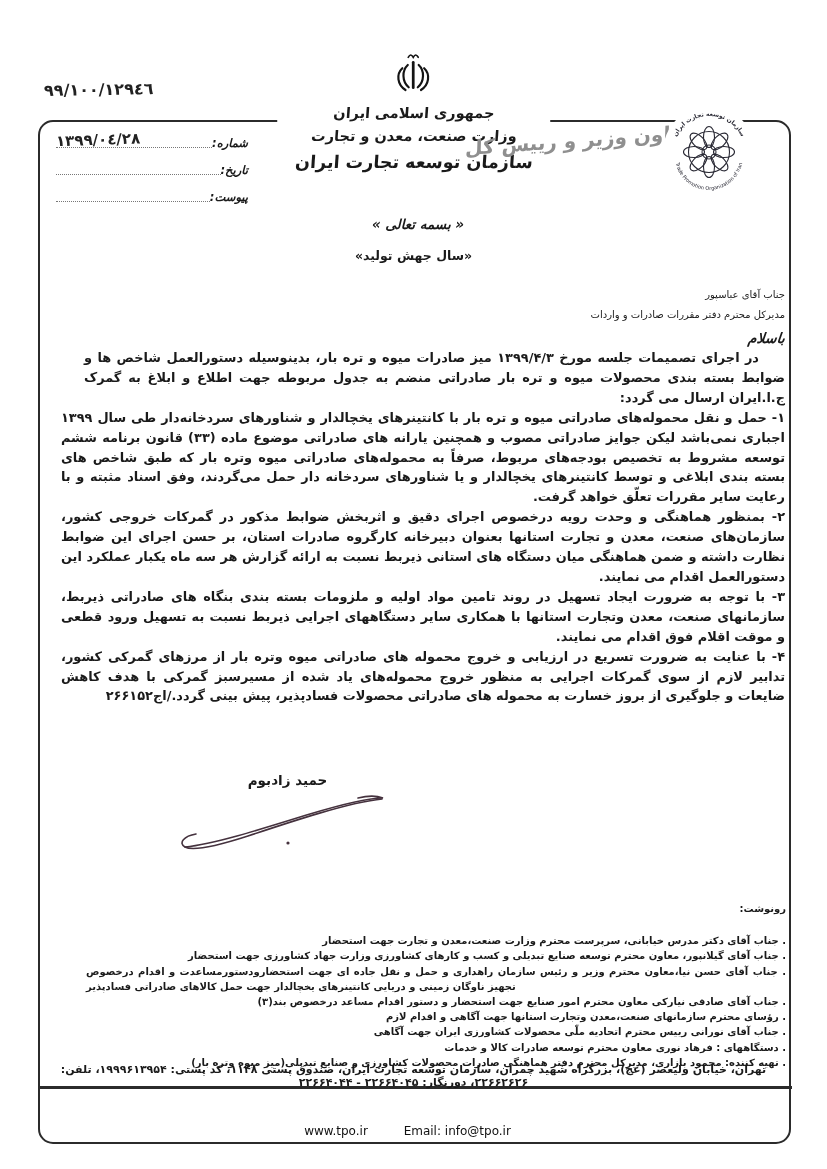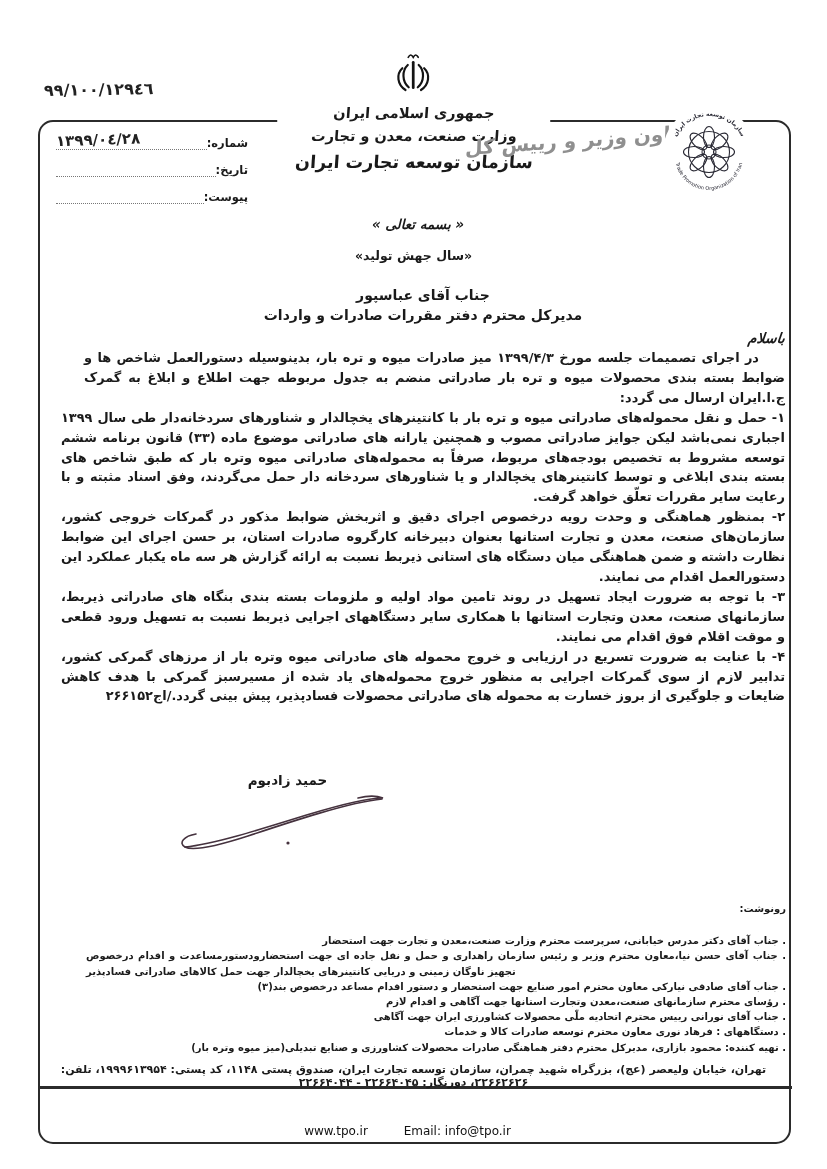--- a/index.html
+++ b/index.html
@@ -18,21 +18,21 @@
   }
 
   
   .frame{
     position:absolute;left:38px;top:120px;width:749px;height:1020px;
     border:2.5px solid #2b2b2b;border-radius:15px;background:transparent;
   }
 
   
   .fields{position:absolute;left:56px;top:136px;width:192px;font-size:11.5px;font-weight:bold;}
-  .field-row{display:flex;align-items:flex-end;margin-bottom:13px;height:14px;}
+  .field-row{display:flex;margin-bottom:13px;height:14px;font-style:italic;}
   .field-label{white-space:nowrap;}
   .dots{flex:1;border-bottom:1.5px dotted #777;height:11px;}
   .hand-date{
     position:absolute;left:0px;top:-6px;width:130px;
     font-size:15px;font-weight:bold;letter-spacing:1.5px;color:#222;
     transform:rotate(-2deg);text-align:left;
   }
 
   
   .org-header{
@@ -56,21 +56,21 @@
     position:absolute;left:9px;right:0;top:216px;text-align:center;
     font-size:13.5px;font-weight:bold;font-style:italic;
   }
   .slogan{
     position:absolute;left:0;right:0;top:248px;text-align:center;
     font-size:12.5px;font-weight:bold;
   }
 
   
   .content{position:absolute;right:42px;top:285px;width:724px;}
-  .recipient-line{font-size:14px;font-weight:bold;line-height:20px;text-align:center;}
+  .recipient-line{font-size:10px;font-weight:normal;line-height:20px;}
   .salutation{font-size:14px;font-weight:bold;font-style:italic;margin:5px 0 2px 0;transform:skewX(-6deg);width:60px;}
   .body-par{
     font-size:12.9px;font-weight:bold;line-height:19.9px;margin:0;
     text-align:justify;
   }
   .body-par.intro{text-indent:26px;margin-left:23px;}
 
   
   .sig{position:absolute;left:165px;top:772px;width:245px;text-align:center;}
   .sig-name{font-size:13.5px;font-weight:bold;}
@@ -183,20 +183,21 @@
         <path d="M212 13 C 180 16 120 36 78 50 C 50 59 24 66 15 61 C 8 57 14 50 26 48"></path>
         <path d="M15 61 C 45 58 95 42 140 28 C 170 19 198 12 213 12 C 205 9 196 10 188 12"></path>
       </g>
       <circle cx="118" cy="57" r="1.6" fill="#45323e"></circle>
     </svg>
   </div>
 
   <div class="cc">
     <div class="cc-label">رونوشت:</div>
     <div class="cc-item">. جناب آقای دکتر مدرس خیابانی، سرپرست محترم وزارت صنعت،معدن و تجارت جهت استحضار</div>
+    <div class="cc-item">. جناب آقای گیلانپور، معاون محترم توسعه صنایع تبدیلی و کسب و کارهای کشاورزی وزارت جهاد کشاورزی جهت استحضار</div>
     <div class="cc-item wrap">. جناب آقای حسن نیا،معاون محترم وزیر و رئیس سازمان راهداری و حمل و نقل جاده ای جهت استحضارودستورمساعدت و اقدام درخصوص تجهیز ناوگان زمینی و دریایی کانتینرهای یخچالدار جهت حمل کالاهای صادراتی فسادپذیر</div>
     <div class="cc-item">. جناب آقای صادقی نیارکی معاون محترم امور صنایع جهت استحضار و دستور اقدام مساعد درخصوص بند(۳)</div>
     <div class="cc-item">.  رؤسای محترم سازمانهای صنعت،معدن وتجارت استانها جهت آگاهی و اقدام لازم</div>
     <div class="cc-item">. جناب آقای نورانی رییس محترم اتحادیه ملّی محصولات کشاورزی ایران جهت آگاهی</div>
     <div class="cc-item">. دستگاههای : فرهاد نوری معاون محترم توسعه صادرات کالا و خدمات</div>
     <div class="cc-item">. تهیه کننده: محمود بازاری، مدیرکل محترم دفتر هماهنگی صادرات محصولات کشاورزی و صنایع تبدیلی(میز میوه وتره بار)</div>
   </div>
 
   <div class="footer-sep"></div>
   <div class="footer-address">تهران، خیابان ولیعصر (عج)، بزرگراه شهید چمران، سازمان توسعه تجارت ایران، صندوق پستی ۱۱۴۸، کد پستی: ۱۹۹۹۶۱۳۹۵۴، تلفن: ۲۲۶۶۲۶۲۶، دورنگار: ۲۲۶۶۴۰۴۵ - ۲۲۶۶۴۰۴۴</div>

